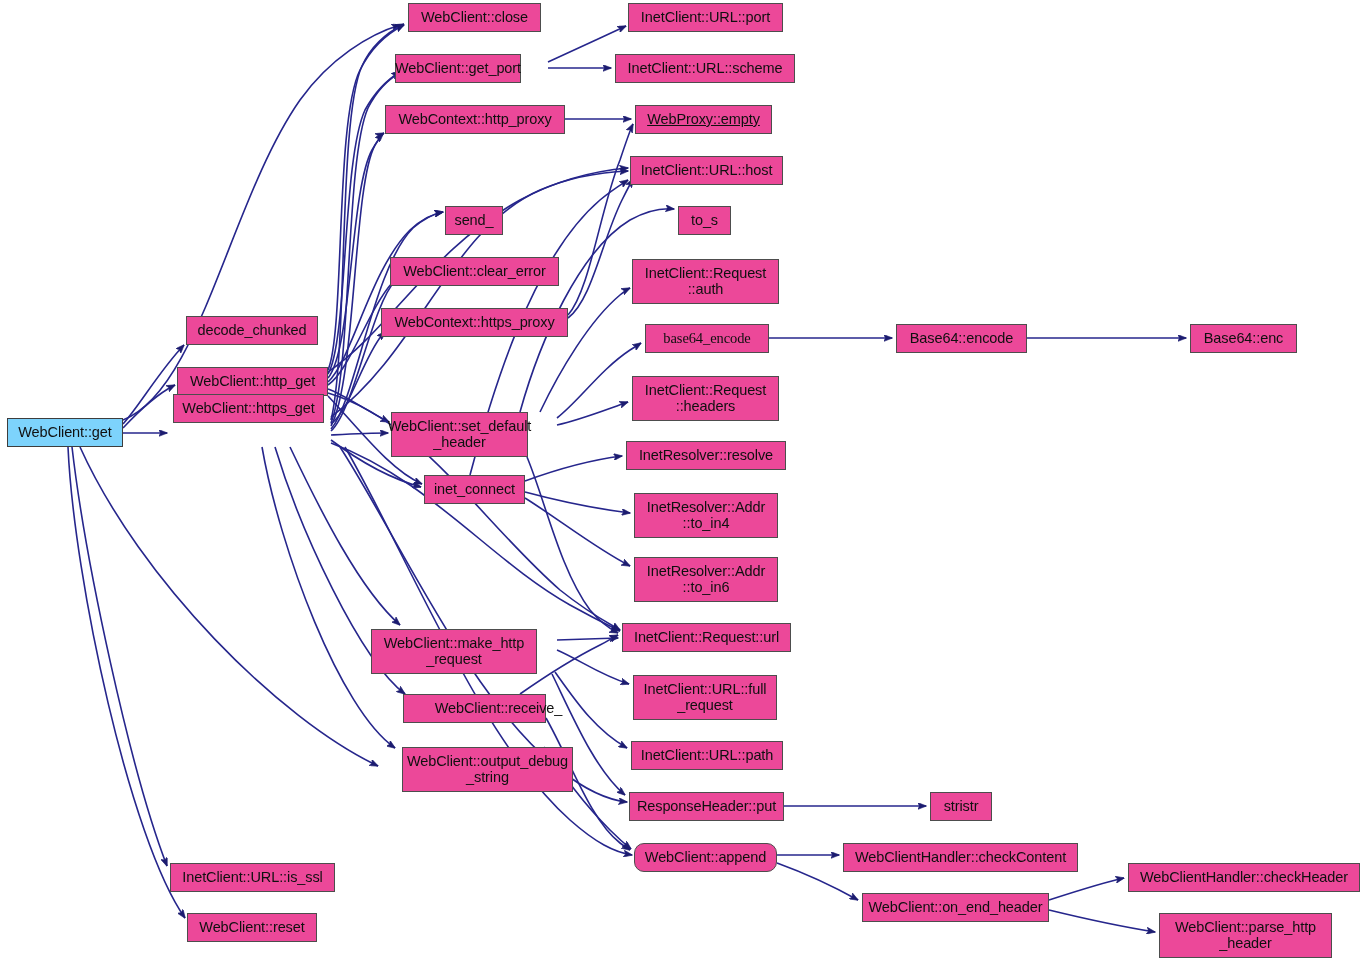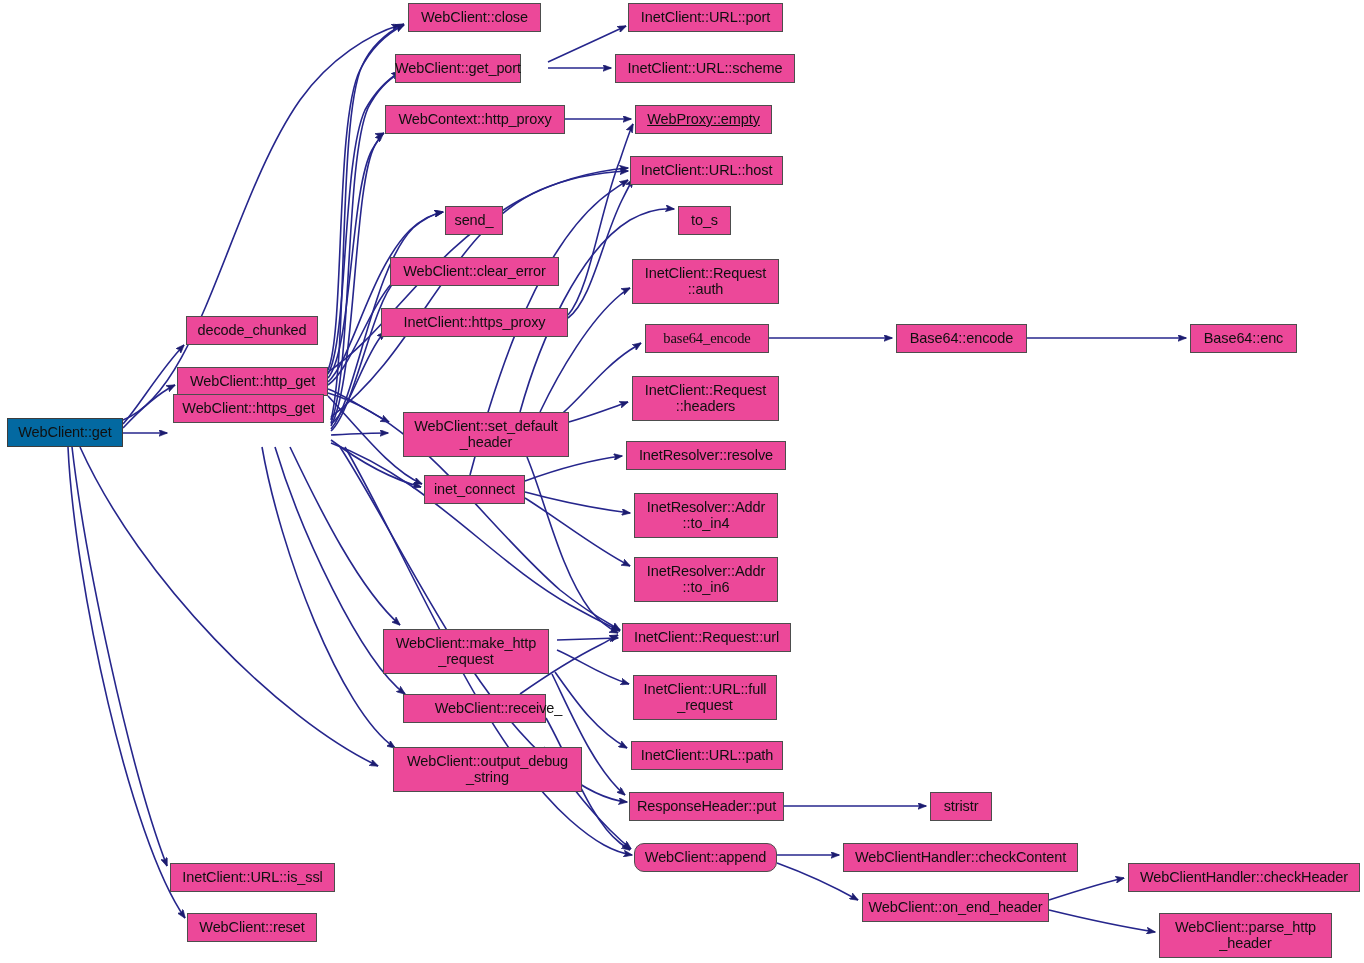--- a/index.html
+++ b/index.html
@@ -44,21 +44,21 @@
     justify-content: center;
     text-align: center;
     font-size: 14.5px;
     line-height: 1.08;
     letter-spacing: -0.1px;
     white-space: pre-line;
     cursor: pointer;
     z-index: 3;
   }
   .node-box.highlight {
-    background: #0369a1;
+    background: #7dd3fc;
     border-color: #3d3d3d;
   }
 </style>
 </head>
 <body>
 
 <div id="graph-root">
   <svg id="graph-svg" viewBox="0 0 1364 963" preserveAspectRatio="none" aria-hidden="true">
     <defs>
       <marker id="arrow" markerWidth="9" markerHeight="7" refX="8.4" refY="3.5" orient="auto" markerUnits="userSpaceOnUse">
@@ -132,28 +132,28 @@
       <div class="node-box" style="left: 186px; top: 316px; width: 132px; height: 29px;">decode_chunked</div>
       <div class="node-box" style="left: 177px; top: 367px; width: 151px; height: 29px;">WebClient::http_get</div>
       <div class="node-box" style="left: 173px; top: 394px; width: 151px; height: 29px; text-align: center;">WebClient::https_get</div>
       <div class="node-box" style="left: 170px; top: 863px; width: 165px; height: 29px;">InetClient::URL::is_ssl</div>
       <div class="node-box" style="left: 187px; top: 913px; width: 130px; height: 29px;">WebClient::reset</div>
       <div class="node-box" style="left: 408px; top: 3px; width: 133px; height: 29px;">WebClient::close</div>
       <div class="node-box" style="left: 386px; top: 54px; width: 126px; height: 29px; margin-left: 9px;">WebClient::get_port</div>
       <div class="node-box" style="left: 385px; top: 105px; width: 180px; height: 29px;">WebContext::http_proxy</div>
       <div class="node-box" style="left: 445px; top: 206px; width: 58px; height: 29px;">send_</div>
       <div class="node-box" style="left: 390px; top: 257px; width: 169px; height: 29px;">WebClient::clear_error</div>
-      <div class="node-box" style="left: 381px; top: 308px; width: 187px; height: 29px;">InetClient::https_proxy</div>
-      <div class="node-box" style="left: 391px; top: 412px; width: 166px; height: 45px; margin-left: 12px;">WebClient::set_default
+      <div class="node-box" style="left: 381px; top: 308px; width: 187px; height: 29px;">WebContext::https_proxy</div>
+      <div class="node-box" style="left: 391px; top: 412px; width: 137px; height: 45px;">WebClient::set_default
 _header</div>
       <div class="node-box" style="left: 424px; top: 475px; width: 101px; height: 29px;">inet_connect</div>
-      <div class="node-box" style="left: 383px; top: 629px; width: 166px; height: 45px;">WebClient::make_http
+      <div class="node-box" style="left: 371px; top: 629px; width: 166px; height: 45px;">WebClient::make_http
 _request</div>
       <div class="node-box" style="left: 403px; top: 694px; width: 143px; height: 29px; padding-left: 48px;">WebClient::receive_</div>
-      <div class="node-box" style="left: 393px; top: 747px; width: 189px; height: 45px;">WebClient::output_debug
+      <div class="node-box" style="left: 402px; top: 747px; width: 171px; height: 45px;">WebClient::output_debug
 _string</div>
       <div class="node-box" style="left: 628px; top: 3px; width: 155px; height: 29px;">InetClient::URL::port</div>
       <div class="node-box" style="left: 615px; top: 54px; width: 180px; height: 29px;">InetClient::URL::scheme</div>
       <div class="node-box" style="left: 635px; top: 105px; width: 137px; height: 29px; text-decoration: underline;">WebProxy::empty</div>
       <div class="node-box" style="left: 630px; top: 156px; width: 153px; height: 29px;">InetClient::URL::host</div>
       <div class="node-box" style="left: 678px; top: 206px; width: 53px; height: 29px;">to_s</div>
       <div class="node-box" style="left: 632px; top: 259px; width: 147px; height: 45px;">InetClient::Request
 ::auth</div>
       <div class="node-box" style="left: 645px; top: 324px; width: 124px; height: 29px; font-family: Liberation Serif, serif;">base64_encode</div>
       <div class="node-box" style="left: 632px; top: 376px; width: 147px; height: 45px;">InetClient::Request

